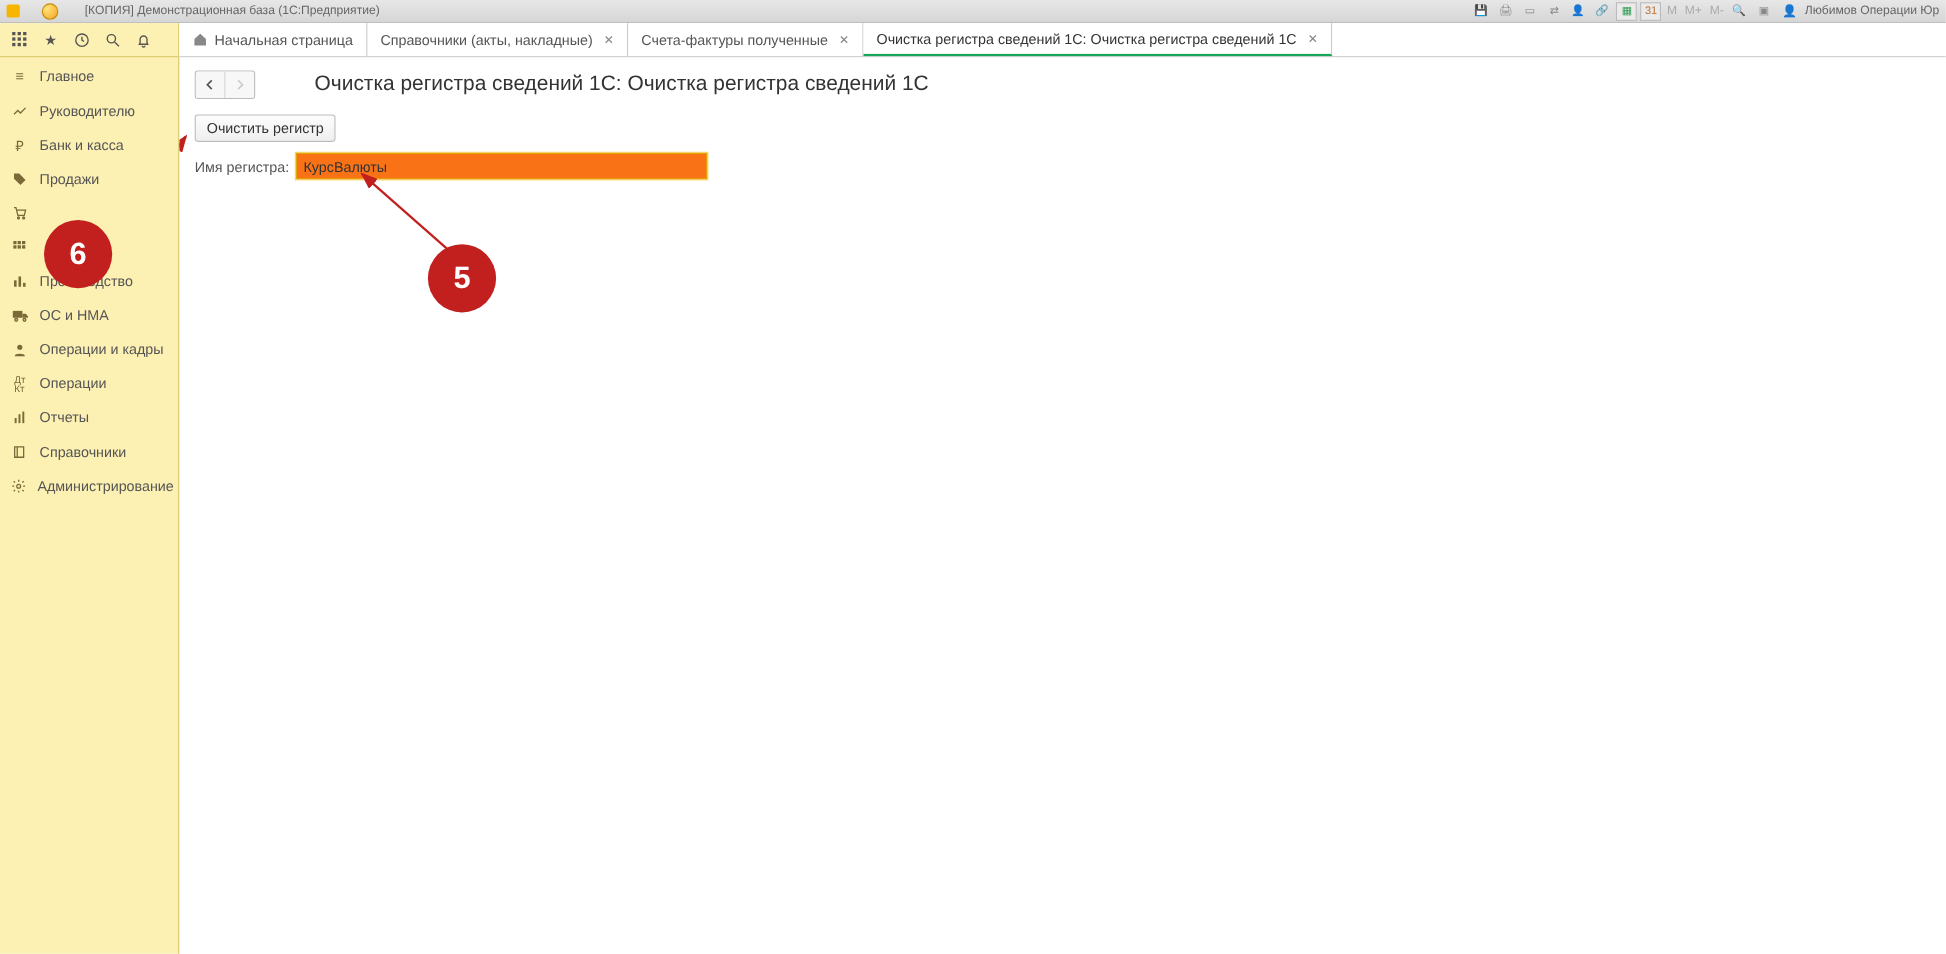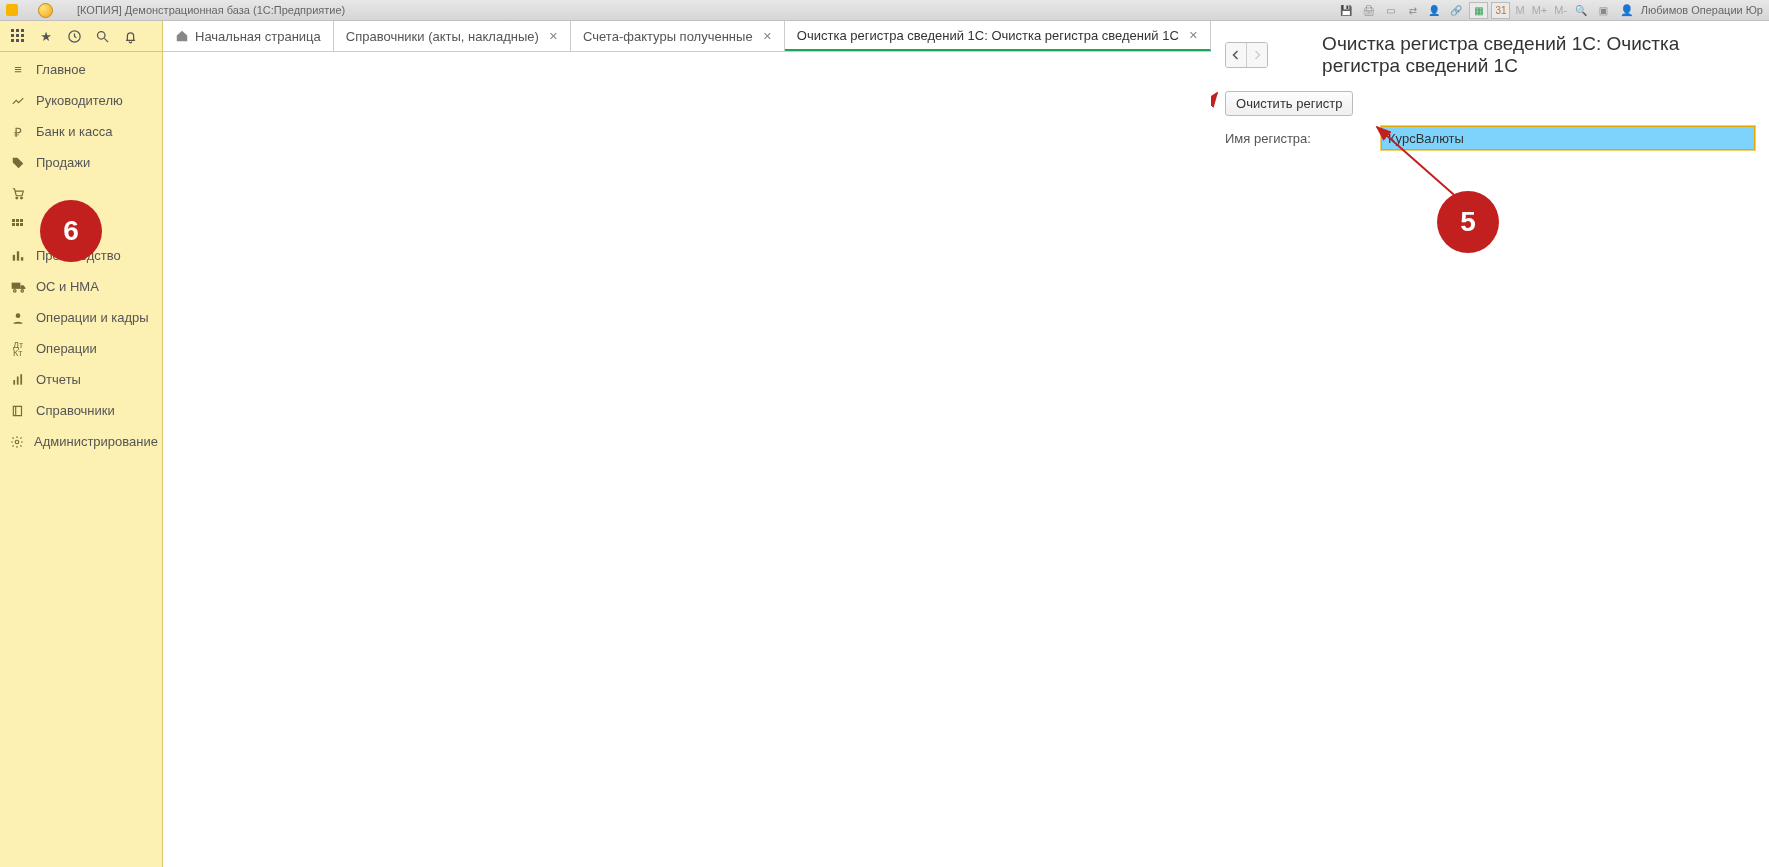--- a/index.html
+++ b/index.html
@@ -86,21 +86,21 @@
     gap: 10px;
     color:#555;
     cursor: default;
   }
   .nav-item .nav-icon { width:16px; display:inline-flex; align-items:center; justify-content:center; color:#7a6a38; font-size:13px; }
   .nav-item.first { margin-top:2px; }
 
   .main {
     flex:1;
     display:flex;
-    flex-direction:row;
+    flex-direction:column;
     min-width:0;
     position: relative;
   }
   .tabbar {
     height:30px;
     border-bottom: 1px solid #ccc;
     display:flex; align-items:stretch;
     background:#fff;
     font-size:13px;
   }
@@ -159,32 +159,31 @@
     font-size:13px;
     color:#333;
     border-radius:3px;
     margin-bottom:10px;
   }
 
   .form-row {
     display:flex; align-items:center; gap:6px;
     font-size:13px;
     color:#555;
-    justify-content:space-between;
   }
   .form-row label { }
   .text-input {
     width:360px;
     height:22px;
     border:1px solid #e0a800;
     outline:1px solid #f4d06a;
     padding:0 6px;
     font-size:13px;
     color:#333;
-    background:#7dd3fc;
+    background:#f97316;
   }
 
   
   .callout {
     position:absolute;
     width:62px;height:62px;
     border-radius:50%;
     background:#c21f1f;
     color:#fff;
     font-size:28px;

